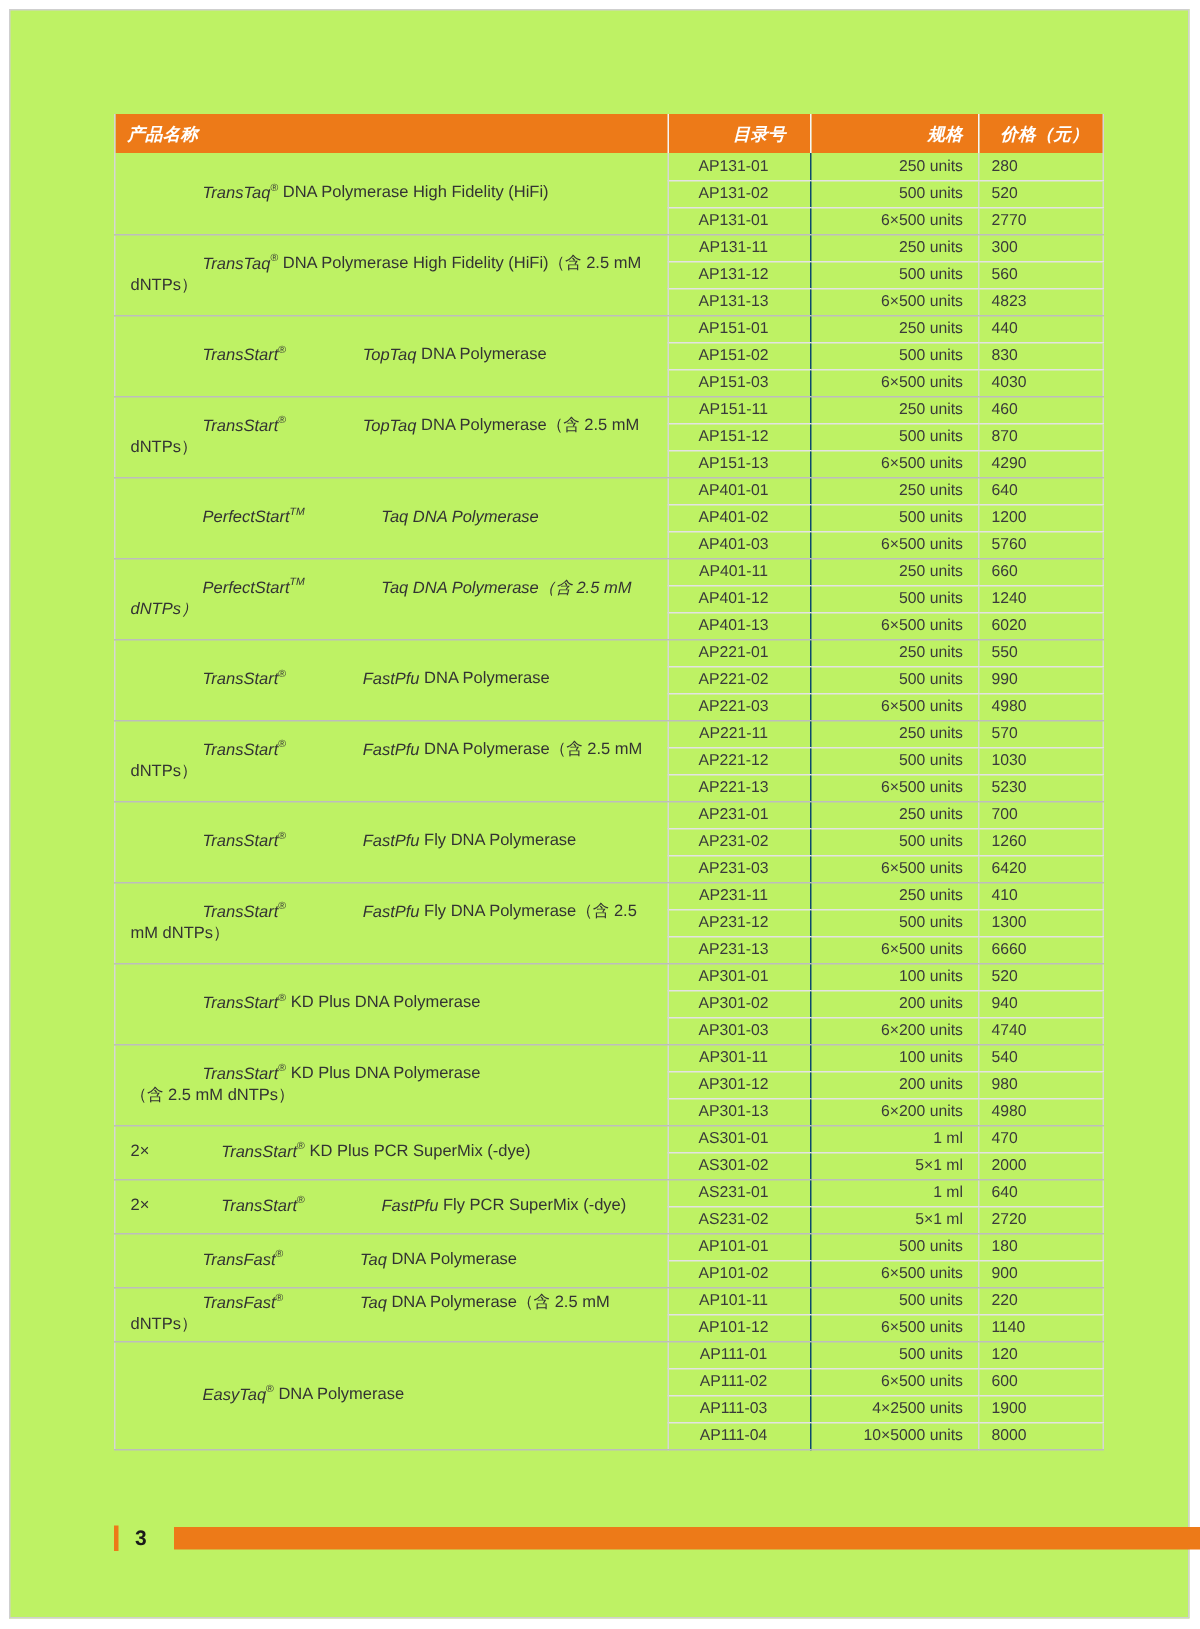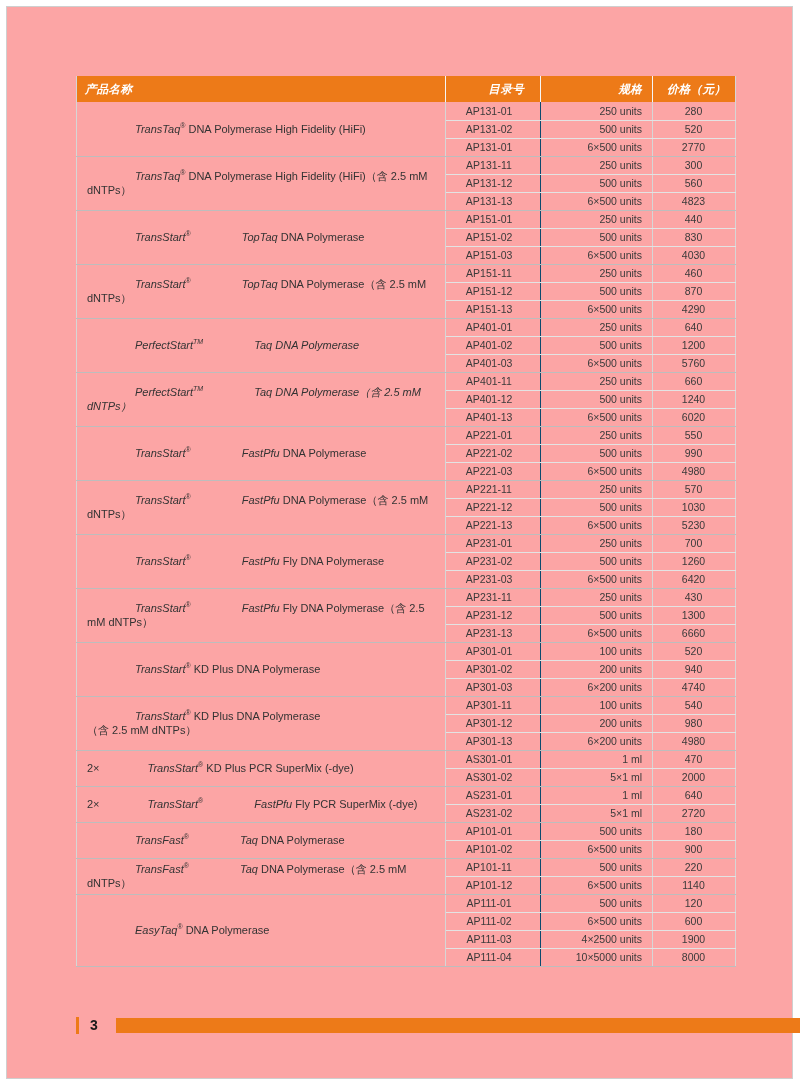--- a/index.html
+++ b/index.html
@@ -14,21 +14,21 @@
     position: relative;
     overflow: hidden;
   }
   .page {
     position: absolute;
     left: 6px;
     top: 6px;
     width: 787px;
     height: 1073px;
     border: 1px solid #cfcfcf;
-    background: #fca5a5;
+    background: #bef264;
     box-sizing: border-box;
   }
   .table-wrap {
     position: absolute;
     left: 69px;
     top: 69px;
     width: 659px;
   }
   table.price-table {
     border-collapse: collapse;
@@ -81,21 +81,21 @@
     text-align: center;
     padding-right: 16px;
     border-right: 1px solid #0c4a6e;
   }
   tbody td.cell-spec {
     text-align: right;
     padding-right: 10px;
     border-right: 1px solid #d6d6d6;
   }
   tbody td.cell-price {
-    text-align: center;
+    text-align: left;
     padding-right: 9px;
   }
   tbody tr.grp-last td.cell-cat,
   tbody tr.grp-last td.cell-spec,
   tbody tr.grp-last td.cell-price { border-bottom: 1px solid #bdbdbd; }
 
   table.price-table { border-left: 1px solid #d6d6d6; border-right: 1px solid #d6d6d6; }
   thead th.h-name { border-left: none; }
 
   .nm { font-style: italic; margin-left: 48px; }
@@ -299,21 +299,21 @@
           </tr>
           <tr class="grp-last">
             <td class="cell-cat">AP231-03</td>
             <td class="cell-spec">6×500 units</td>
             <td class="cell-price">6420</td>
           </tr>
           <tr>
             <td class="cell-name" rowspan="3"><span class="nm">TransStart</span><sup class="reg">®</sup><span class="nm"> FastPfu</span><span class="up"> Fly DNA Polymerase（含 2.5 mM dNTPs）</span></td>
             <td class="cell-cat">AP231-11</td>
             <td class="cell-spec">250 units</td>
-            <td class="cell-price">430</td>
+            <td class="cell-price">410</td>
           </tr>
           <tr>
             <td class="cell-cat">AP231-12</td>
             <td class="cell-spec">500 units</td>
             <td class="cell-price">1300</td>
           </tr>
           <tr class="grp-last">
             <td class="cell-cat">AP231-13</td>
             <td class="cell-spec">6×500 units</td>
             <td class="cell-price">6660</td>

